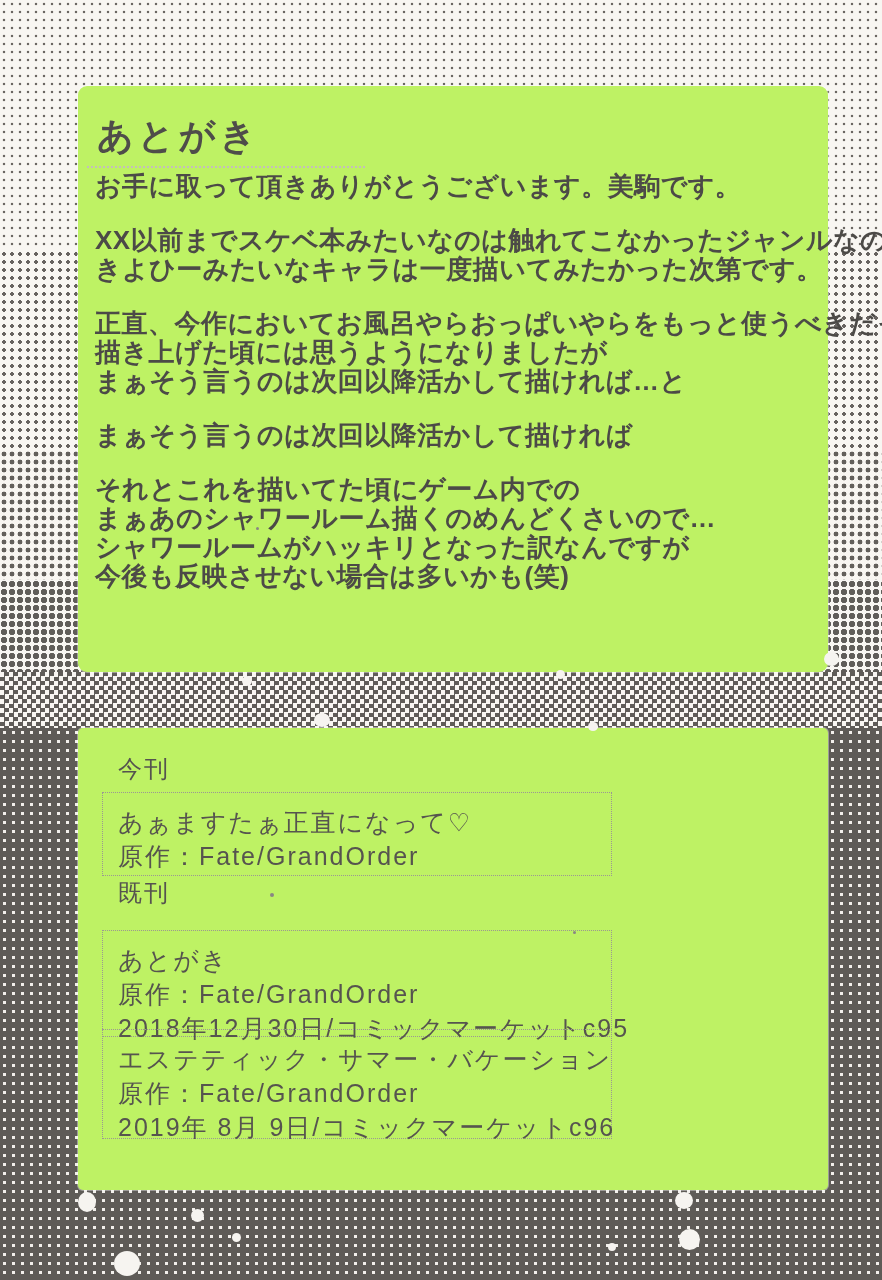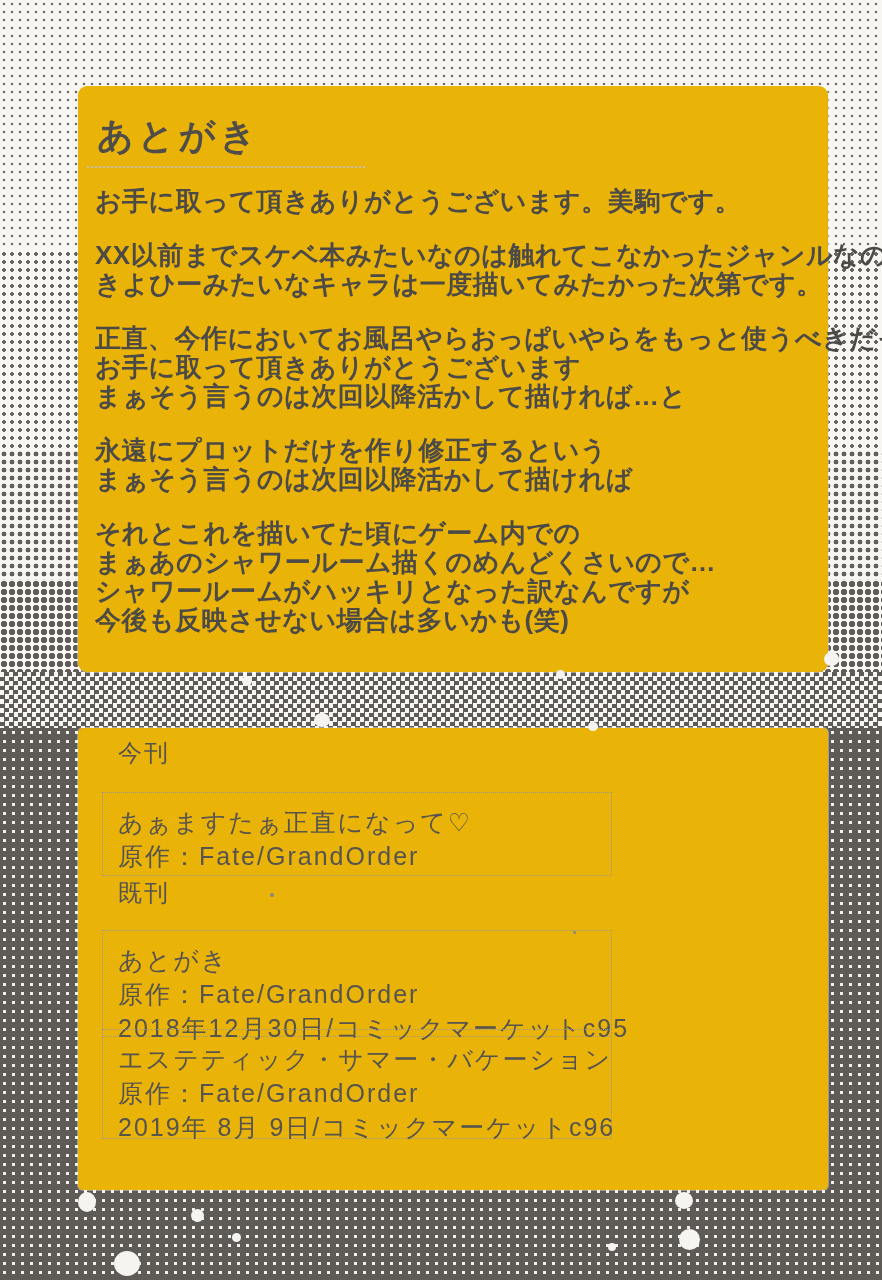--- a/index.html
+++ b/index.html
@@ -22,39 +22,39 @@
   .band-dots-4 { top:580px; height:92px;
     background-image:radial-gradient(circle,#605d59 2.9px,transparent 3.1px);
     background-size:8px 8px; }
   .band-checker { top:672px; height:56px;
     background-image:conic-gradient(#5f5c58 0 25%,transparent 0 50%,#5f5c58 0 75%,transparent 0);
     background-size:9px 9px; }
   .band-dark { top:728px; height:552px; background-color:#5e5b57;
     background-image:radial-gradient(circle,#f2f0ec 1.7px,transparent 1.9px);
     background-size:9px 9px; }
   
-  .panel { position:absolute; background:#eab308; border-radius:9px;
+  .panel { position:absolute; background:#bef264; border-radius:9px;
     box-shadow:0 0 0 1px rgba(255,255,255,.4); }
   .panel-afterword { left:78px; top:86px; width:750px; height:586px;
     padding:0 0 0 17px; box-sizing:border-box; }
   .panel-books { left:78px; top:728px; width:750px; height:462px;
     box-sizing:border-box; border-radius:5px; }
   
   .aw-title { margin:30px 0 0 2px; font-size:36px; line-height:40px;
     font-weight:800; letter-spacing:4px; color:#4f4d4a; }
   .aw-divider { margin:10px 0 0 -8px; width:278px; height:0;
     border-top:2px dotted #c3bfba; }
-  .aw-body { margin-top:19px; }
+  .aw-body { margin-top:4px; }
   .para { margin:0 0 25px 0; }
   .para .line { font-size:26px; line-height:29px; font-weight:700;
     color:#4c4a47; letter-spacing:0.5px; white-space:nowrap; }
   
   .bk-label { position:absolute; left:40px; font-size:24px; line-height:26px;
     font-weight:400; color:#55534f; letter-spacing:2px; }
-  .bk-label-now { top:12px; }
+  .bk-label-now { top:28px; }
   .bk-label-past { top:152px; }
   .card { position:absolute; left:24px; width:510px; box-sizing:border-box;
     border:1px dotted #9b9793; padding:12px 0 12px 15px; background:transparent; }
   .card-now { top:64px; height:84px; }
   .card-past-1 { top:202px; height:107px; }
   .card-past-2 { top:301px; height:110px; }
   .card .bline { font-size:25px; line-height:34px; font-weight:400;
     color:#56544f; letter-spacing:2px; white-space:nowrap; }
   
   .speck { position:absolute; border-radius:50%; }
@@ -79,25 +79,24 @@
     <div class="aw-body">
       <div class="para">
         <div class="line">お手に取って頂きありがとうございます。美駒です。</div>
       </div>
       <div class="para">
         <div class="line">XX以前までスケベ本みたいなのは触れてこなかったジャンルなので</div>
         <div class="line">きよひーみたいなキャラは一度描いてみたかった次第です。</div>
       </div>
       <div class="para">
         <div class="line">正直、今作においてお風呂やらおっぱいやらをもっと使うべきだったと</div>
-        <div class="line">お手に取って頂きありがとうございます</div>
+        <div class="line">描き上げた頃には思うようになりましたが</div>
         <div class="line">まぁそう言うのは次回以降活かして描ければ…と</div>
       </div>
       <div class="para">
-        <div class="line">永遠にプロットだけを作り修正するという</div>
         <div class="line">まぁそう言うのは次回以降活かして描ければ</div>
       </div>
       <div class="para">
         <div class="line">それとこれを描いてた頃にゲーム内での</div>
         <div class="line">まぁあのシャワールーム描くのめんどくさいので…</div>
         <div class="line">シャワールームがハッキリとなった訳なんですが</div>
         <div class="line">今後も反映させない場合は多いかも(笑)</div>
       </div>
     </div>
   </div>

